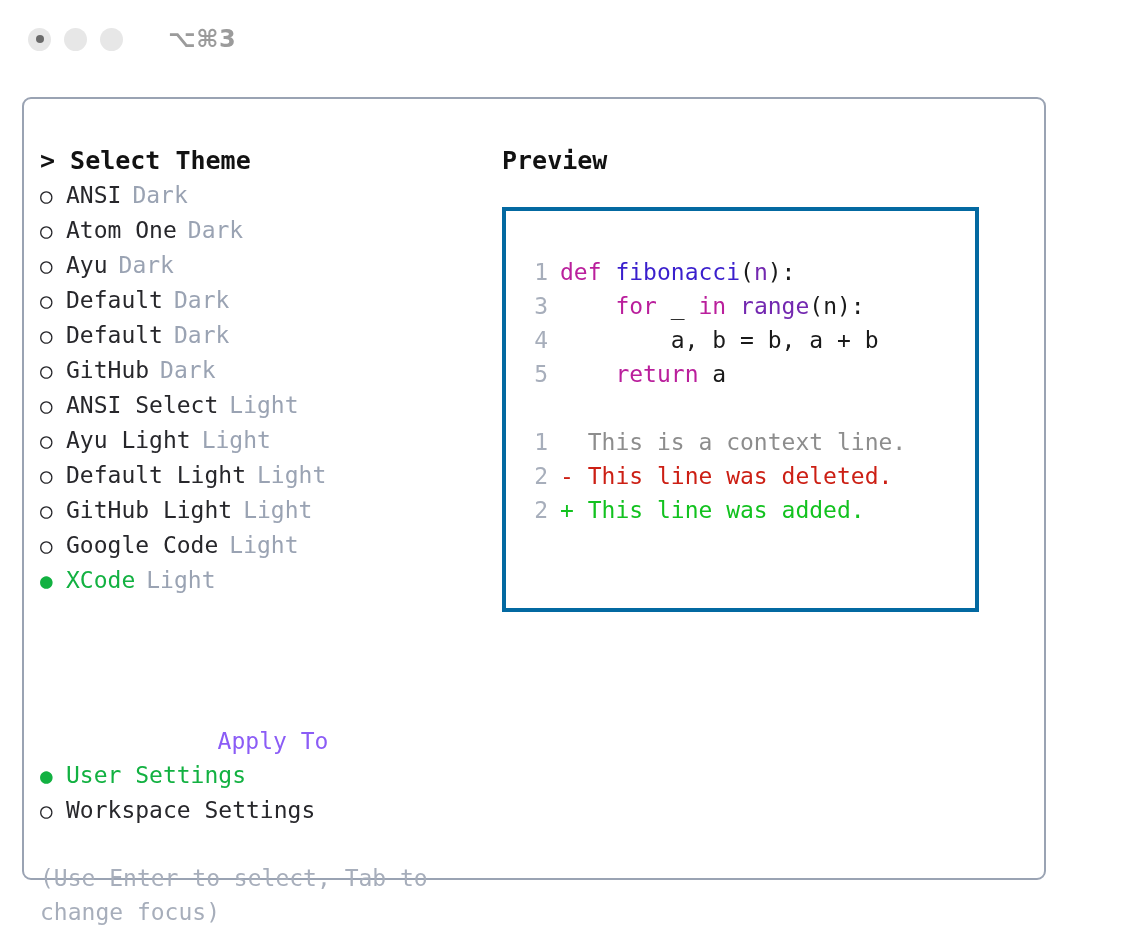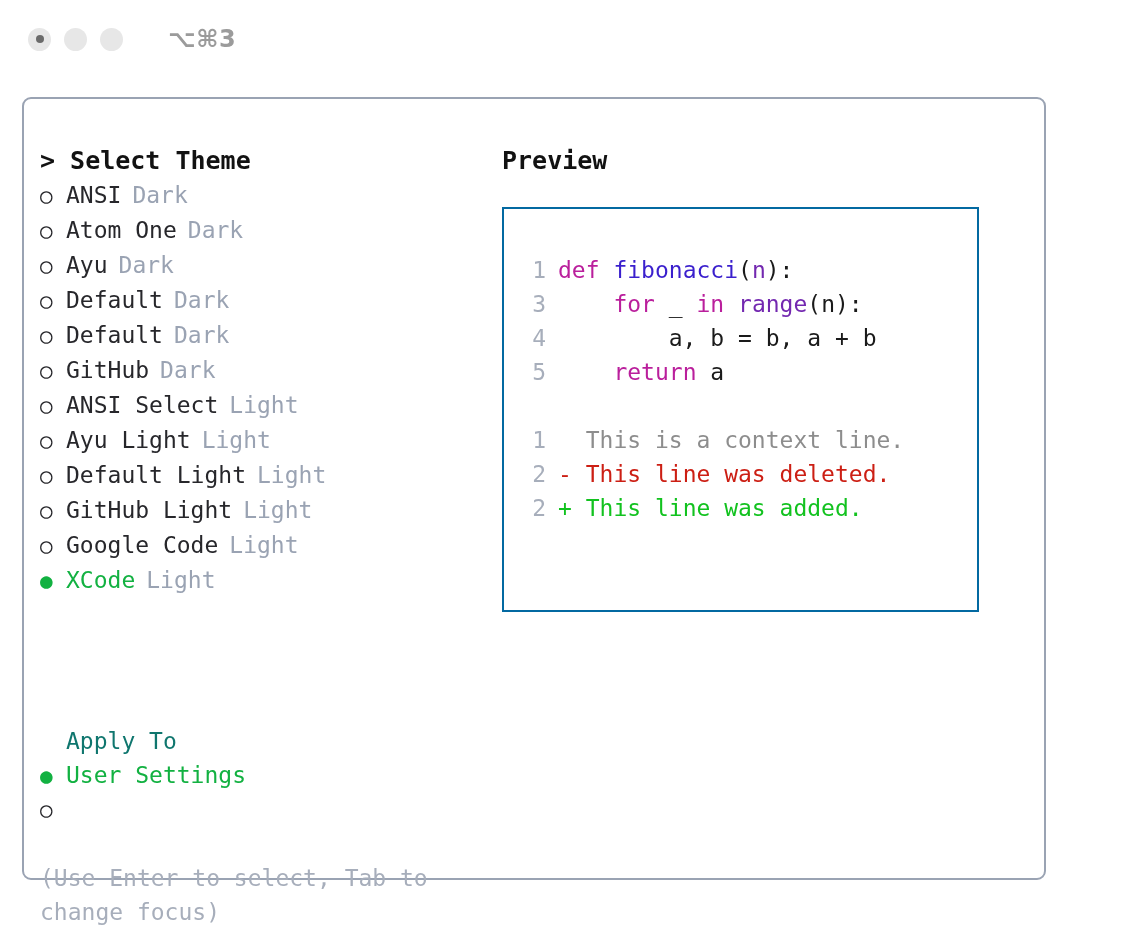--- a/index.html
+++ b/index.html
@@ -116,23 +116,24 @@
 
   #apply-block {
     position: absolute;
     left: 16px;
     top: 625px;
     width: 440px;
   }
   .apply-heading {
     font-size: 23px;
     line-height: 34px;
-    color: #0f766e;
+    color: #8b5cf6;
     padding-left: 26px;
     white-space: pre;
+    text-align: center;
   }
   .apply-row {
     font-size: 23px;
     line-height: 34px;
     color: #27272b;
     white-space: pre;
     display: flex;
     align-items: baseline;
   }
   .apply-row.selected .apply-label { color: #12b141; }
@@ -160,21 +161,21 @@
     font-weight: bold;
     color: #121212;
     line-height: 34px;
   }
   #preview-box {
     position: absolute;
     left: 478px;
     top: 108px;
     width: 477px;
     height: 405px;
-    border: 2px solid #0369a1;
+    border: 4px solid #0369a1;
     box-sizing: border-box;
     background: #ffffff;
   }
   #code-area {
     padding: 44px 0 0 18px;
   }
   .code-line {
     font-size: 23px;
     line-height: 34px;
     white-space: pre;
@@ -232,21 +233,21 @@
           <div class="theme-row"><span class="marker">○</span><span class="theme-name">GitHub Light</span><span class="theme-kind">Light</span></div>
           <div class="theme-row"><span class="marker">○</span><span class="theme-name">Google Code</span><span class="theme-kind">Light</span></div>
           <div class="theme-row selected"><span class="marker selected">●</span><span class="theme-name">XCode</span><span class="theme-kind">Light</span></div>
         </div>
     </div>
 
     <div id="apply-block">
       <div class="apply-heading">Apply To</div>
       <div id="apply-rows">
           <div class="apply-row selected"><span class="marker selected">●</span><span class="apply-label">User Settings</span></div>
-          <div class="apply-row"><span class="marker">○</span></div>
+          <div class="apply-row"><span class="marker">○</span><span class="apply-label">Workspace Settings</span></div>
         </div>
     </div>
 
     <div id="preview-column">
       <div id="preview-title">Preview</div>
     </div>
 
     <div id="hint-text">(Use Enter to select, Tab to change focus)</div>
 
     <div id="preview-box">

